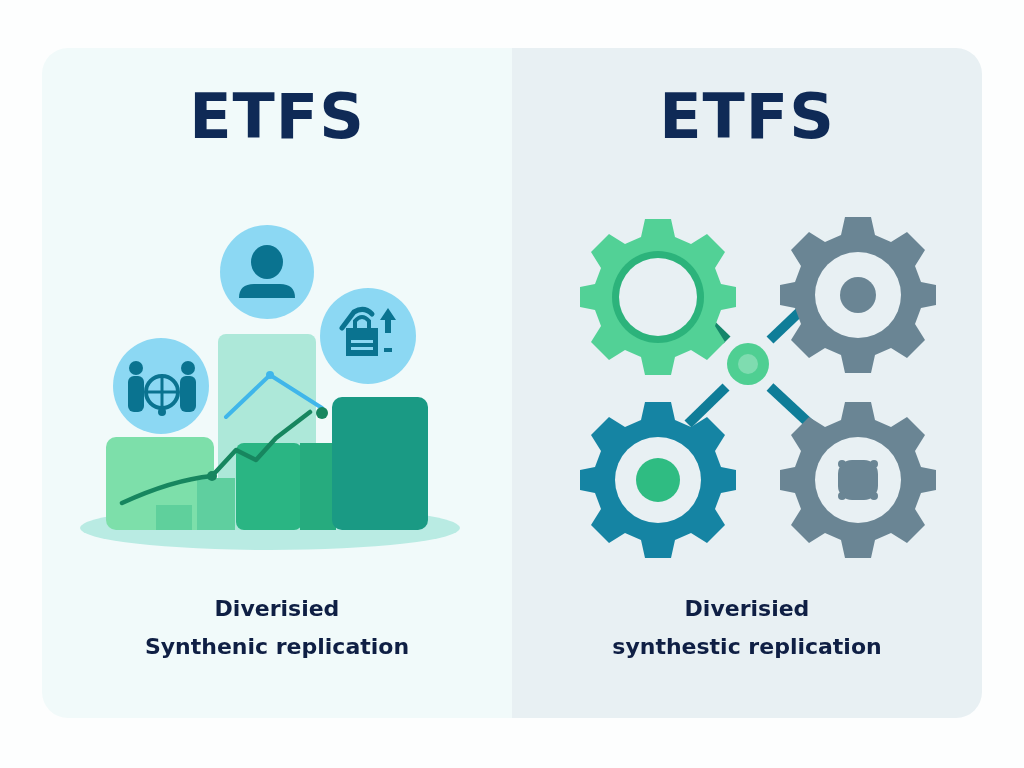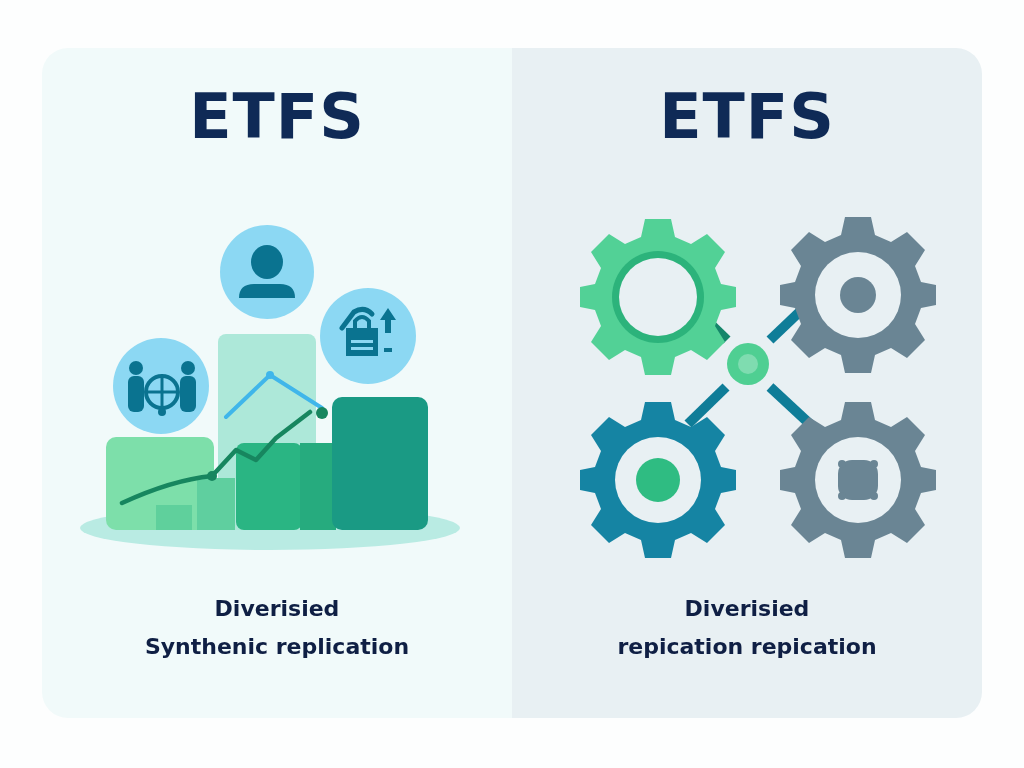--- a/index.html
+++ b/index.html
@@ -168,17 +168,17 @@
       </g>
 
       <g>
         <circle cx="236" cy="316" r="21" fill="#4fcf92"></circle>
         <circle cx="236" cy="316" r="10" fill="#7fdcb0"></circle>
       </g>
     </svg>
 
     <div class="caption">
       <span>Diverisied</span>
-      <span>repication repication</span>
+      <span>synthestic replication</span>
     </div>
   </div>
 
 </div>
 
 </body></html>

